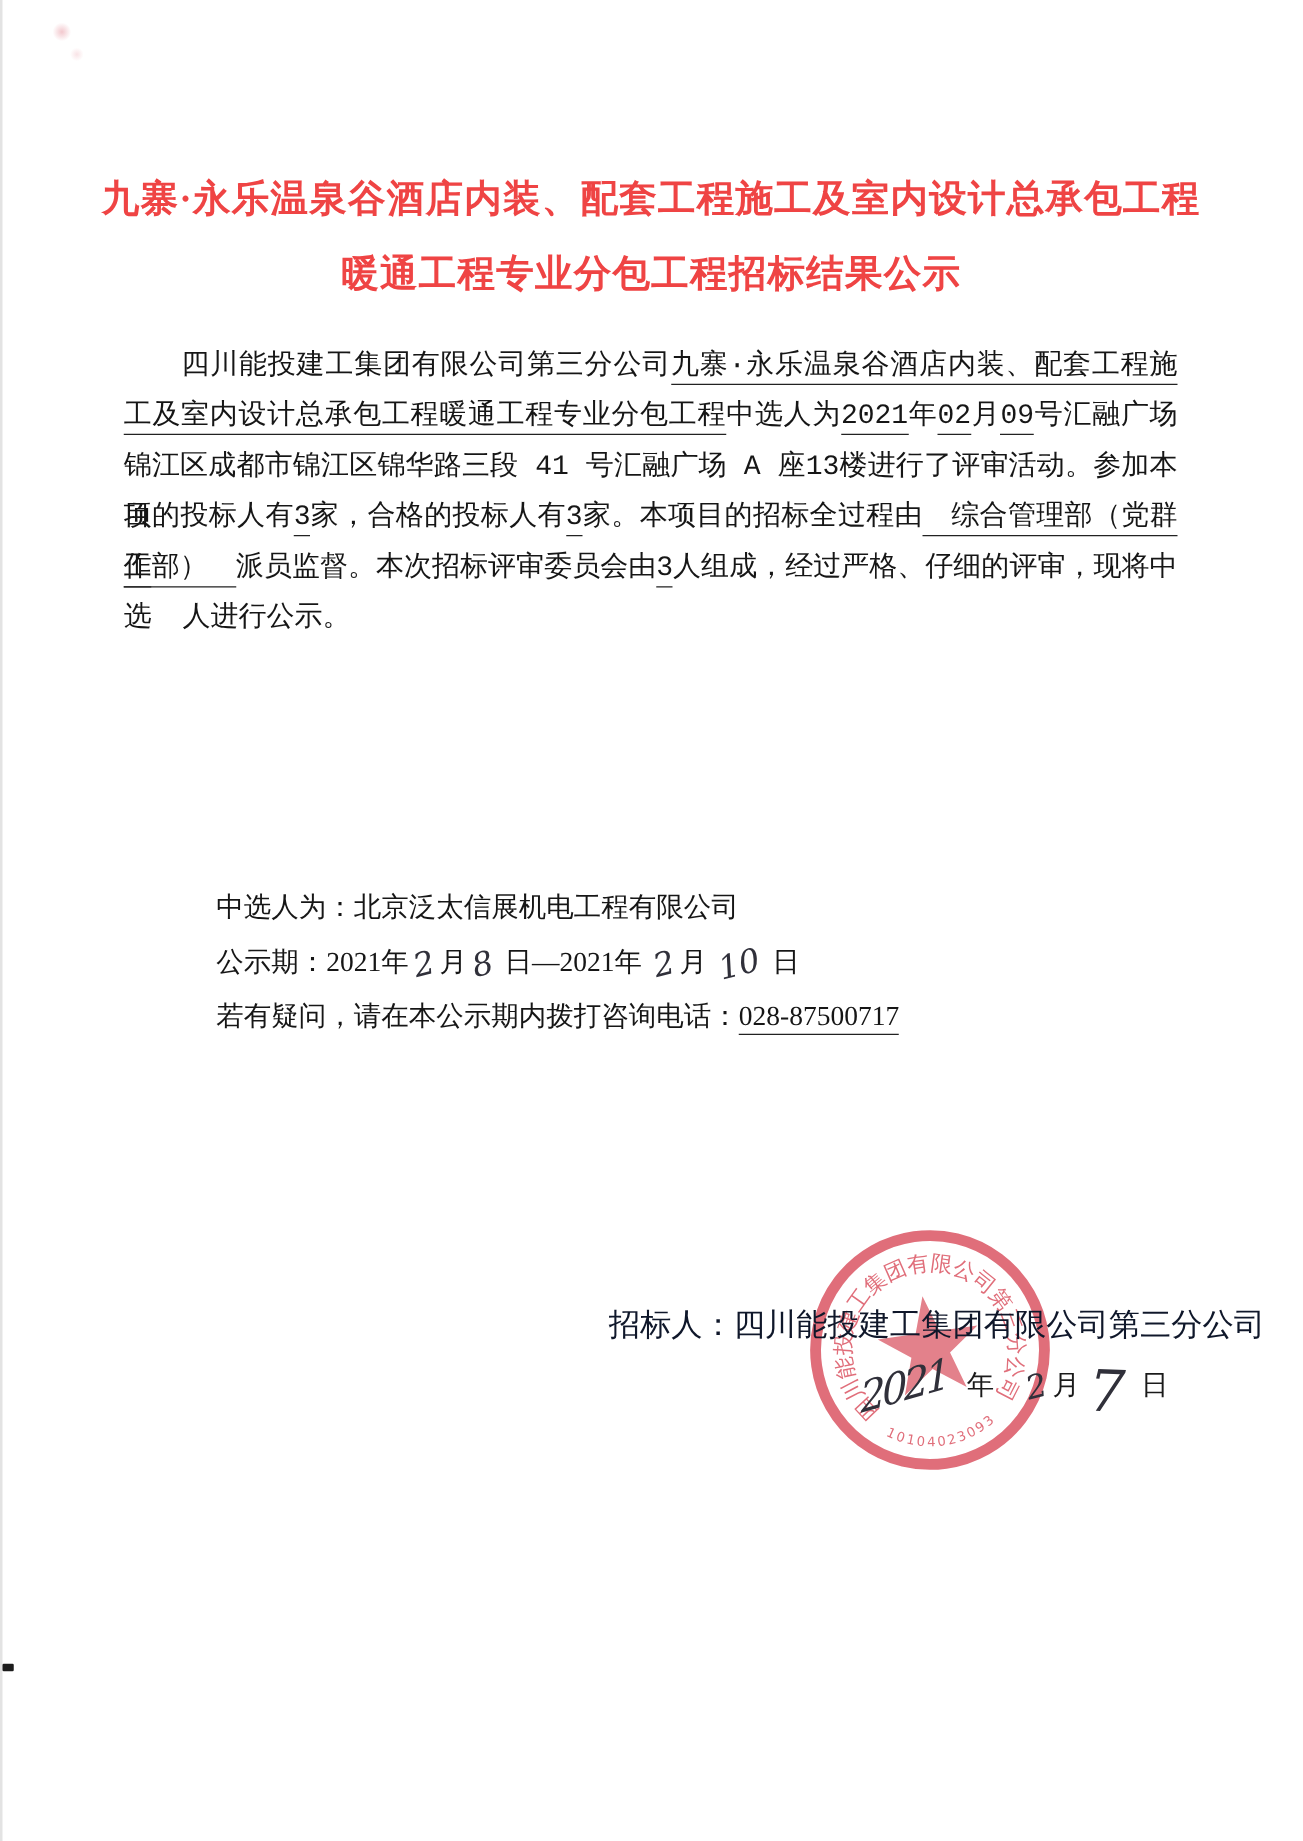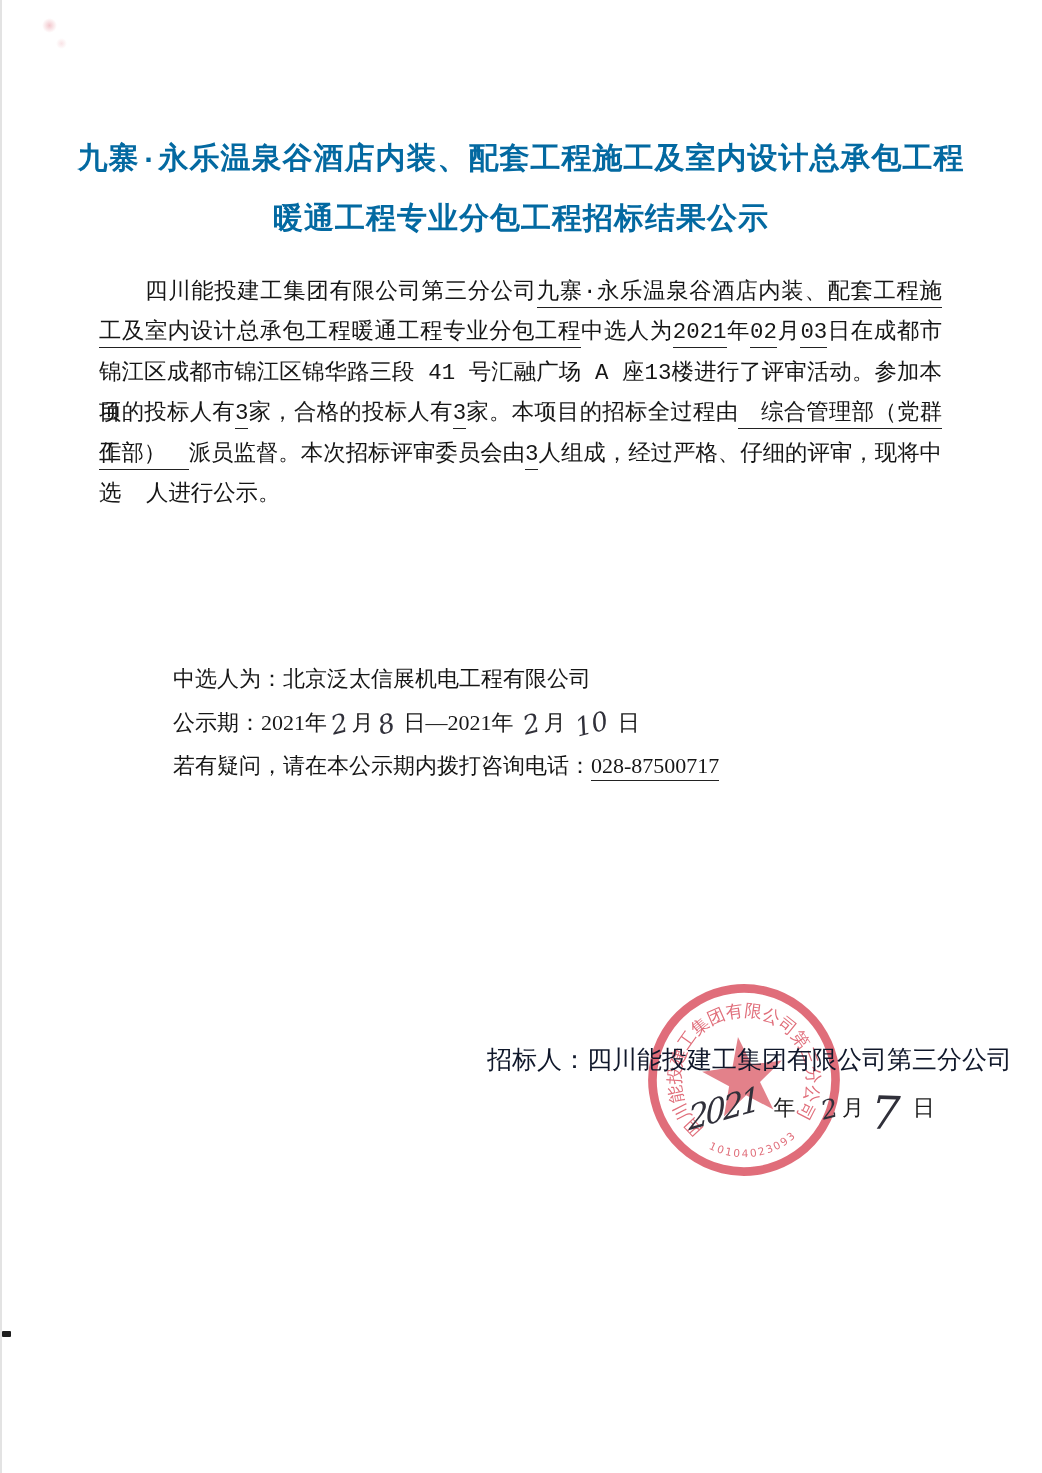--- a/index.html
+++ b/index.html
@@ -12,33 +12,33 @@
   
   .edge-line{position:absolute;left:0;top:0;width:2px;height:100%;background:#d9d9d9;opacity:.75;}
   .smudge1{position:absolute;left:42px;top:18px;width:15px;height:15px;border-radius:50%;
     background:radial-gradient(circle,#e89aa4 0%,rgba(232,154,164,0) 70%);opacity:.55;}
   .smudge2{position:absolute;left:56px;top:38px;width:11px;height:11px;border-radius:50%;
     background:radial-gradient(circle,#eeb0b8 0%,rgba(238,176,184,0) 70%);opacity:.35;}
   .ink-dash{position:absolute;left:2px;top:1331px;width:9px;height:6px;background:#1c1c1c;border-radius:1px;}
 
   
   .title{position:absolute;left:0;right:0;top:130px;text-align:center;
-    font-family:Liberation Mono, monospace;font-weight:700;
-    font-size:30px;color:#0369a1;}
+    font-family:Liberation Serif, serif;font-weight:700;
+    font-size:30px;color:#ef4444;}
   .title .tline{height:60px;line-height:60px;letter-spacing:1px;}
 
   
   .body{position:absolute;left:99px;width:843px;top:272px;font-size:22.4px;color:#161616;}
   .bline{height:40.4px;line-height:40.4px;text-align:justify;text-align-last:justify;white-space:normal;font-family:Liberation Mono, monospace;}
   .bline.last{text-align-last:left;margin-left:47px;}
 
   .u{border-bottom:1.6px solid #222;padding-bottom:2px;}
 
   
-  .notice{position:absolute;left:173px;top:657px;font-size:22px;color:#161616;}
+  .notice{position:absolute;left:173px;top:704px;font-size:22px;color:#161616;}
   .nline{height:43.5px;line-height:43.5px;white-space:nowrap;}
 
   
   .hand{display:inline-block;font-family:"DejaVu Serif",serif;font-style:italic;
     font-size:26px;line-height:1;color:#30303a;transform:rotate(-14deg);
     vertical-align:-3px;margin:0 4px;}
   .hand-lg{font-size:33px;transform:rotate(-16deg) skewX(-14deg);letter-spacing:-3px;margin-right:9px;vertical-align:-5px;}
   .hand-7{font-size:46px;transform:rotate(2deg);vertical-align:-14px;margin:0 7px;}
 
   
@@ -59,21 +59,21 @@
   <div class="smudge2"></div>
   <div class="ink-dash"></div>
 
   <div class="title">
     <div class="tline">九寨·永乐温泉谷酒店内装、配套工程施工及室内设计总承包工程</div>
     <div class="tline">暖通工程专业分包工程招标结果公示</div>
   </div>
 
   <div class="body">
       <div class="bline"><span class="">　　四川能投建工集团有限公司第三分公司</span><span class="u">九寨·永乐温泉谷酒店内装、配套工程施</span></div>
-      <div class="bline"><span class="u">工及室内设计总承包工程暖通工程专业分包工程</span><span class="">中选人为</span><span class="u">2021</span><span class="">年</span><span class="u">02</span><span class="">月</span><span class="u">03</span><span class="">日在成都市</span></div>
+      <div class="bline"><span class="u">工及室内设计总承包工程暖通工程专业分包工程</span><span class="">中选人为</span><span class="u">2021</span><span class="">年</span><span class="u">02</span><span class="">月</span><span class="u">09</span><span class="">号汇融广场</span></div>
       <div class="bline"><span class="">锦江区成都市锦江区锦华路三段 41 号汇融广场 A 座13楼进行了评审活动。参加本项</span></div>
       <div class="bline"><span class="">目的投标人有</span><span class="u">3</span><span class="">家，合格的投标人有</span><span class="u">3</span><span class="">家。本项目的招标全过程由</span><span class="u">　综合管理部（党群工</span></div>
       <div class="bline"><span class="u">作部）　</span><span class="">派员监督。本次招标评审委员会由</span><span class="u">3</span><span class="">人组成，经过严格、仔细的评审，现将中选</span></div>
       <div class="bline last"><span class="">人进行公示。</span></div>
     </div>
 
   <div class="notice">
     <div class="nline"><span class="">中选人为：北京泛太信展机电工程有限公司</span></div>
     <div class="nline"><span class="">公示期：2021年</span><span class="hand">2</span><span class="">月</span><span class="hand">8</span><span class=""> 日—2021年 </span><span class="hand">2</span><span class="">月 </span><span class="hand">10</span><span class=""> 日</span></div>
     <div class="nline"><span class="">若有疑问，请在本公示期内拨打咨询电话：</span><span class="u">028-87500717</span></div>

